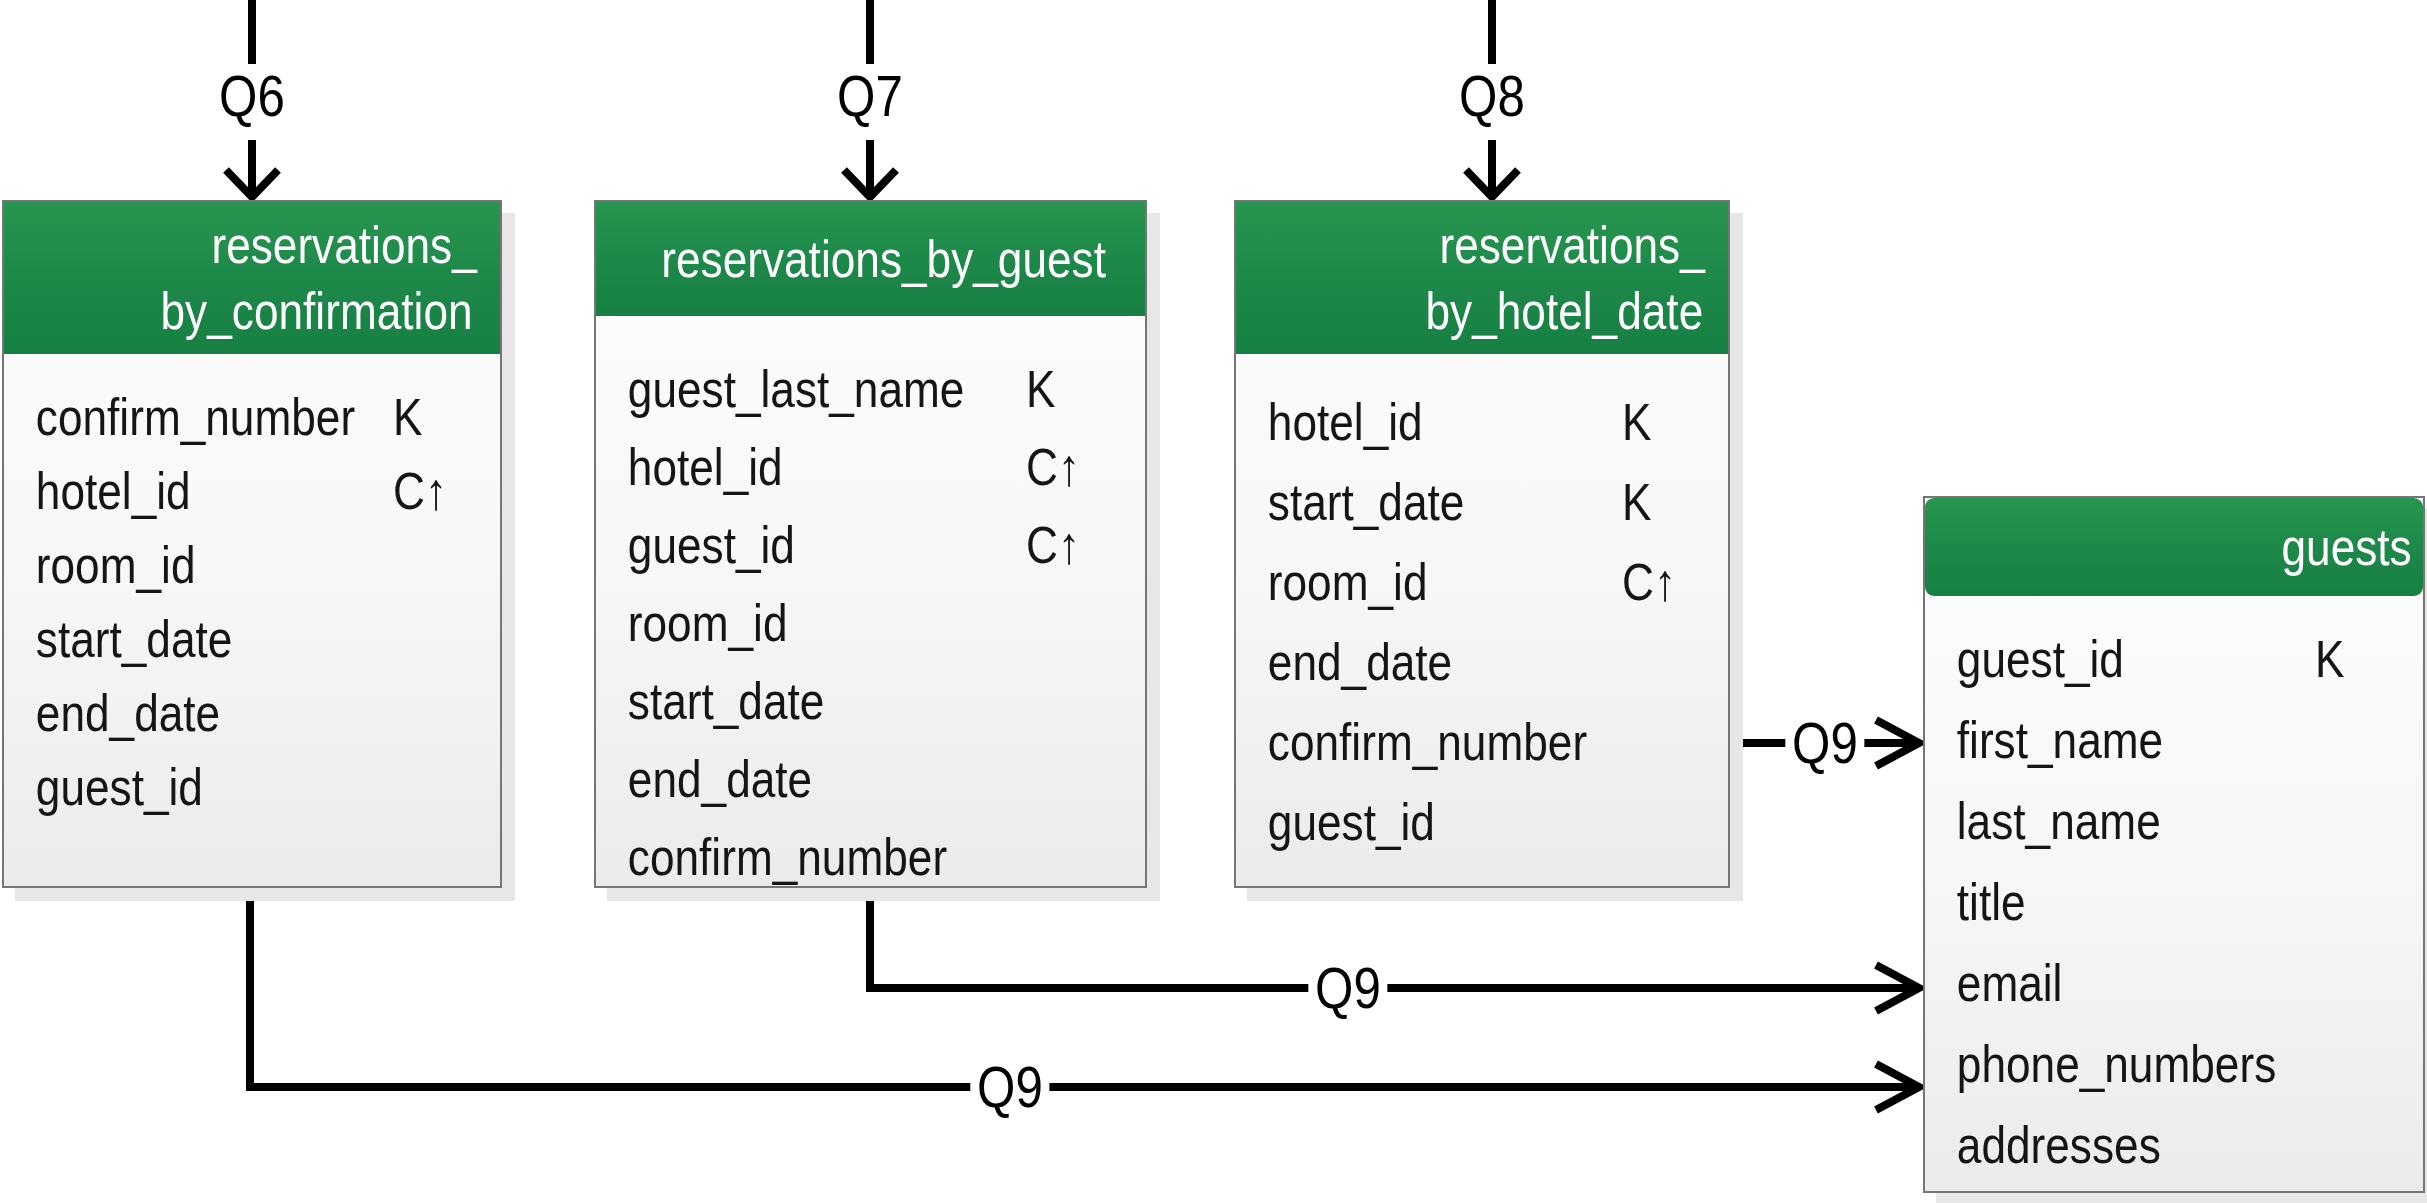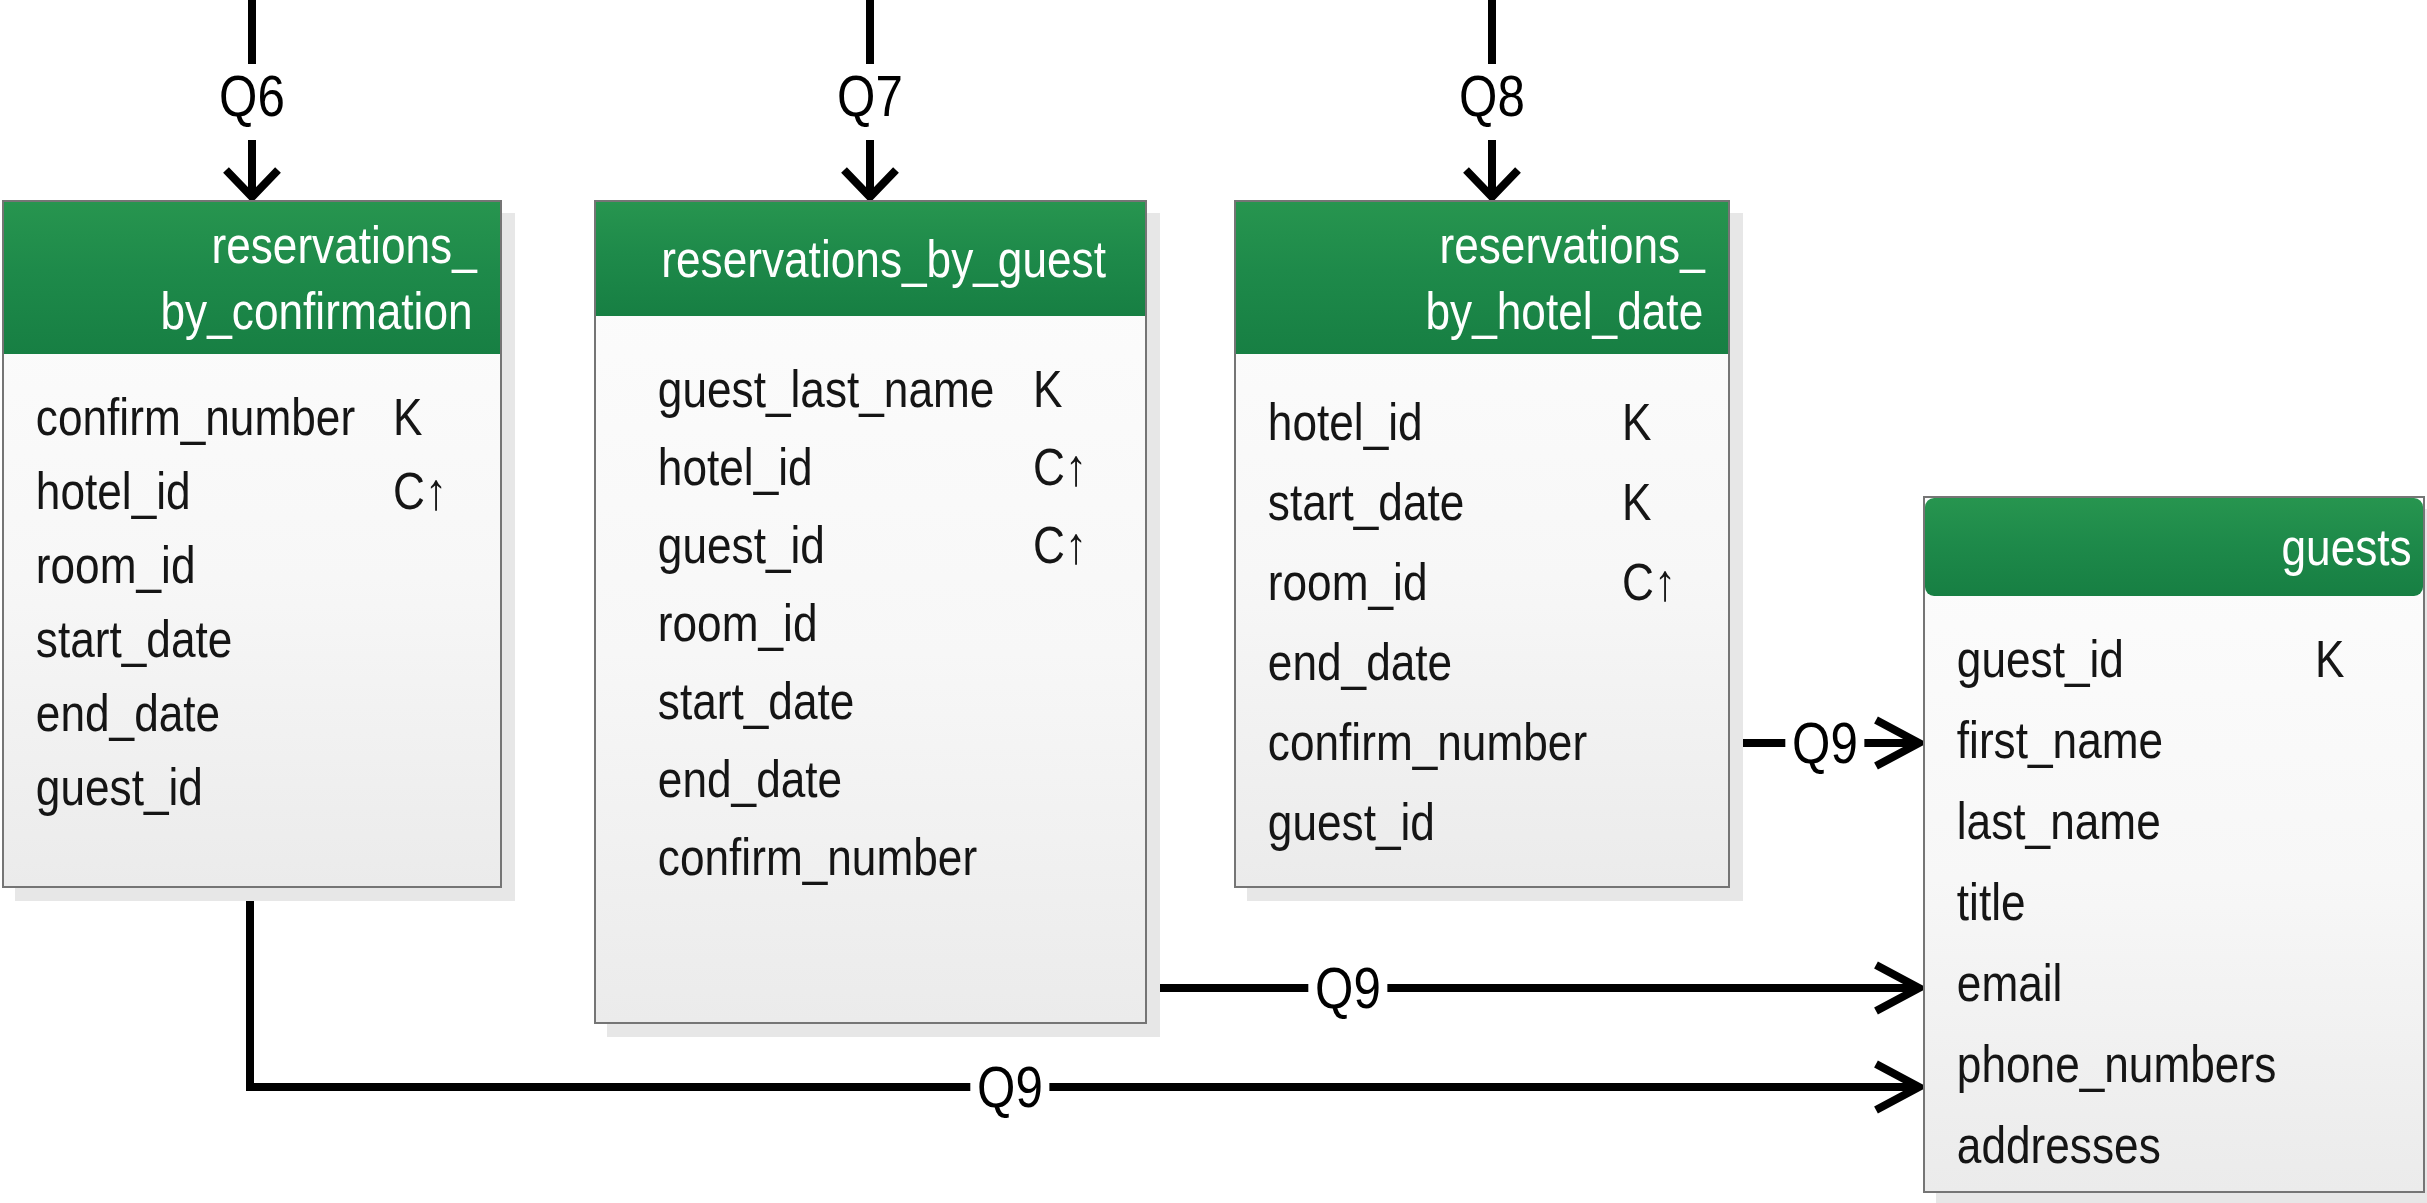--- a/index.html
+++ b/index.html
@@ -77,24 +77,24 @@
     display: inline-block;
     transform: scaleX(0.85);
     transform-origin: left center;
   }
   
   .t1 { left: 2px;    top: 200px; width: 500px; height: 688px; }
   .t1 .thead { height: 152px; }
   .t1 .tbody { padding-top: 26px; }
   .t1 .row { height: 74px; }
 
-  .t2 { left: 594px;  top: 200px; width: 553px; height: 824px; }
+  .t2 { left: 594px;  top: 200px; width: 553px; height: 688px; }
   .t2 .thead { height: 114px; }
   .t2 .tbody { padding-top: 34px; }
-  .t2 .row { height: 78px; margin-left: 30px; }
+  .t2 .row { height: 78px; }
 
   .t3 { left: 1234px; top: 200px; width: 496px; height: 688px; }
   .t3 .thead { height: 152px; }
   .t3 .tbody { padding-top: 28px; }
   .t3 .row { height: 80px; }
 
   .t4 { left: 1923px; top: 496px; width: 502px; height: 697px; }
   .t4 .thead { height: 98px; border-radius: 9px; }
   .t4 .tbody { padding-top: 22px; }
   .t4 .row { height: 81px; }

